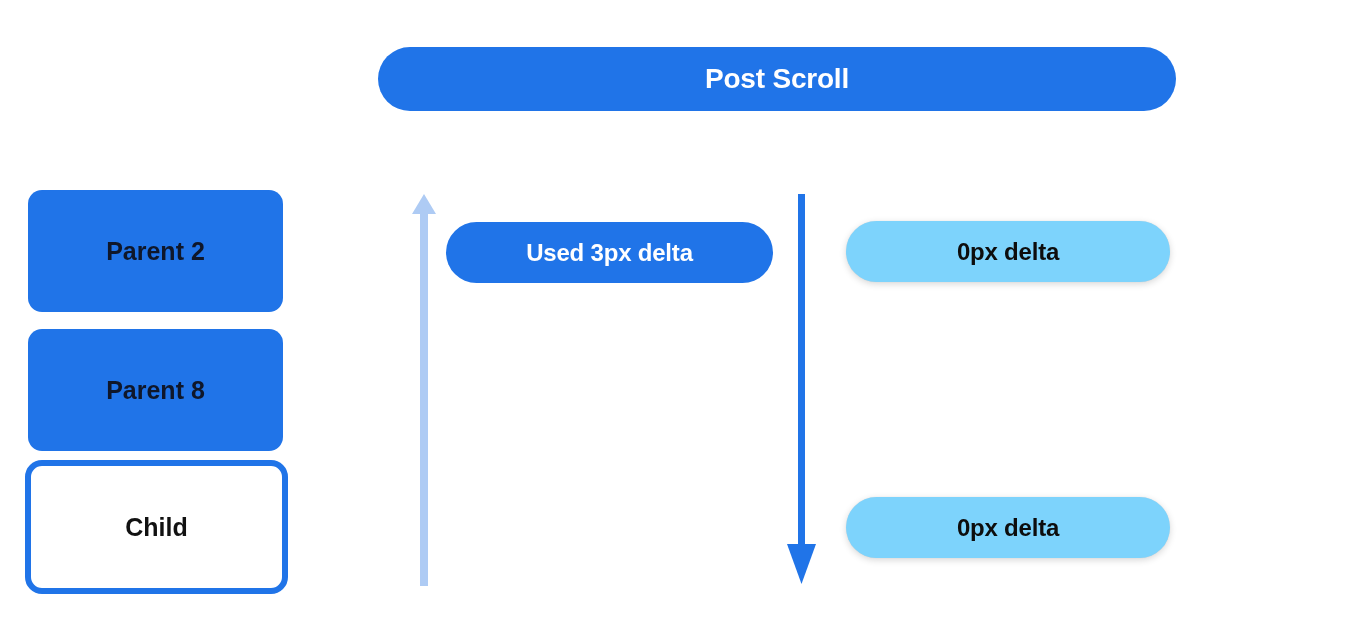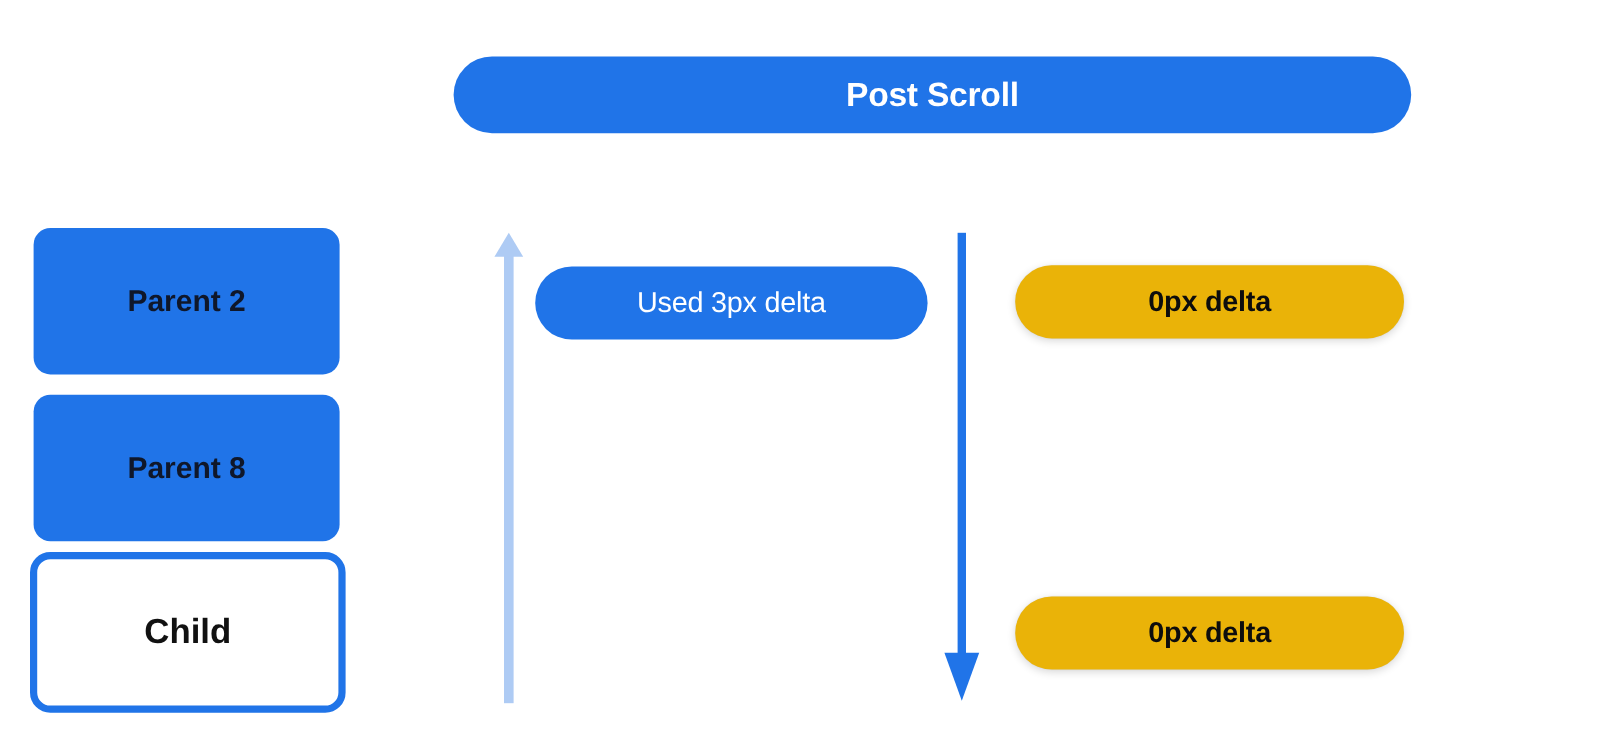--- a/index.html
+++ b/index.html
@@ -30,43 +30,43 @@
     border-radius:14px;
     display:flex;align-items:center;justify-content:center;
     box-sizing:border-box;
   }
   .node-box.filled{background:#2074e8;}
   .node-box.filled .label{color:#0f172a;font-size:25px;font-weight:bold;}
   .node-box.outlined{
     left:25px;width:263px;height:134px;
     background:#ffffff;border:6px solid #2074e8;border-radius:17px;
   }
-  .node-box.outlined .label{color:#111111;font-size:29px;font-weight:bold;}
+  .node-box.outlined .label{color:#111111;font-size:25px;font-weight:bold;}
   #node-parent2{top:190px;}
   #node-parent1{top:329px;}
   #node-child{top:460px;}
 
   
   .arrow{position:absolute;}
   .arrow svg{display:block;}
 
   
   .pill{
     position:absolute;height:61px;border-radius:31px;
     display:flex;align-items:center;justify-content:center;
     box-sizing:border-box;
   }
   .pill.blue{left:446px;width:327px;background:#2074e8;}
-  .pill.blue .label{color:#ffffff;font-size:24px;font-weight:normal;letter-spacing:-0.2px;}
+  .pill.blue .label{color:#ffffff;font-size:24px;font-weight:bold;letter-spacing:-0.2px;}
   #pill-used-delta{top:222px;}
   #pill-no-delta{top:360px;}
 
   
   .pill.white{
-    left:846px;width:324px;background:#eab308;
+    left:846px;width:324px;background:#7dd3fc;
     box-shadow:0 2px 7px rgba(0,0,0,0.16), 0 0 1px rgba(0,0,0,0.10);
   }
   .pill.white .label{color:#0d0d0d;font-size:24px;font-weight:bold;letter-spacing:-0.2px;}
   #pill-right-top{top:221px;}
   #pill-right-bottom{top:497px;}
 </style>
 </head>
 <body>
 
 <div class="stage">

